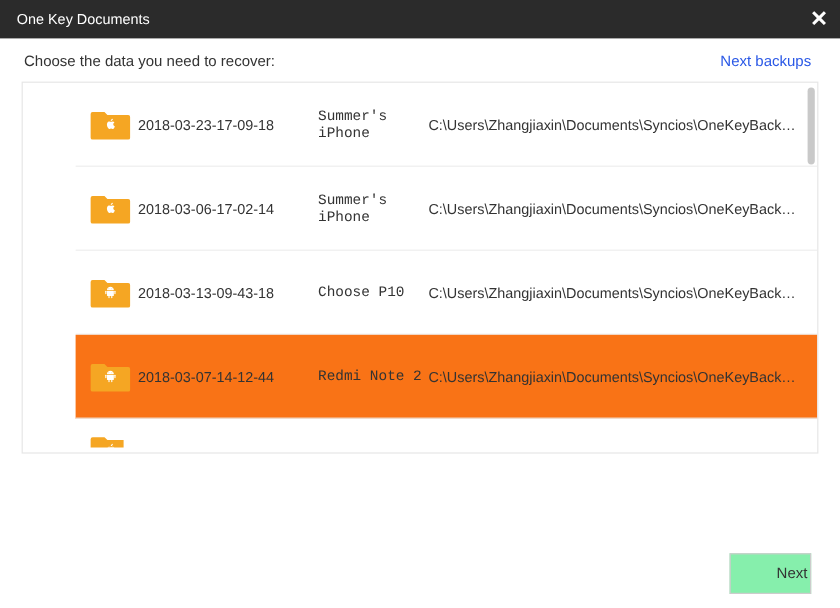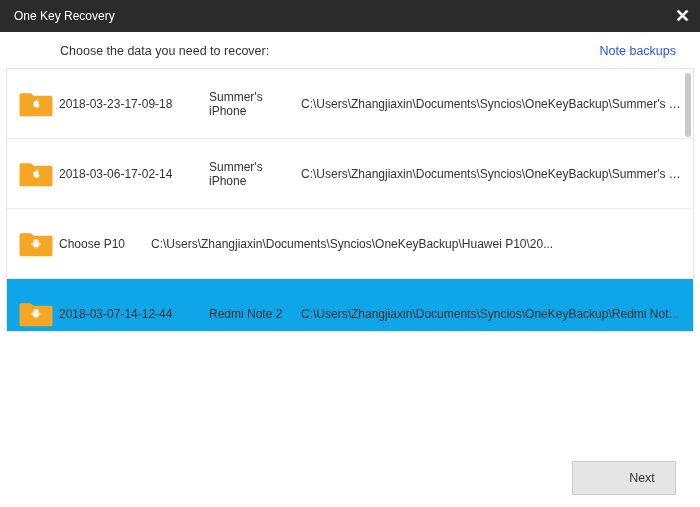--- a/index.html
+++ b/index.html
@@ -1,34 +1,34 @@
 <!DOCTYPE html>
 <html><head>
 <meta charset="utf-8">
 <style>
   * { margin: 0; padding: 0; box-sizing: border-box; }
   html, body { width: 700px; height: 507px; font-family: "Segoe UI", Arial, sans-serif; background: #fff; overflow: hidden; }
   .titlebar { height: 32px; background: #2b2b2b; color: #fff; display: flex; align-items: center; justify-content: space-between; padding: 0 10px 0 14px; }
   .titlebar .title { font-size: 12px; }
   .titlebar .close { font-size: 18px; line-height: 18px; cursor: pointer; font-weight: bold; }
-  .header-row { display: flex; justify-content: space-between; align-items: center; padding: 12px 24px 10px 20px; margin-left: 40px; }
+  .header-row { display: flex; justify-content: space-between; align-items: center; padding: 12px 24px 10px 20px; }
   .prompt { font-size: 12.5px; color: #333; }
   .other-link { font-size: 12.5px; color: #2a58e6; cursor: pointer; }
-  .list-wrap { margin: 0 6px; border: 1px solid #e6e6e6; height: 264px; position: relative; overflow: hidden; }
+  .list-wrap { margin: 0 18px; border: 1px solid #e6e6e6; height: 310px; position: relative; overflow: hidden; padding-left: 44px; }
   .row { display: flex; align-items: center; height: 70px; border-bottom: 1px solid #eee; padding: 0 12px; cursor: pointer; }
-  .row.selected { background: #0ea5e9; justify-content: center; }
+  .row.selected { background: #f97316; justify-content: center; }
   .icon-cell { width: 40px; flex: none; display:flex; align-items:center; }
   .ts-cell { width: 150px; flex: none; font-size: 12px; color: #333; }
-  .dev-cell { width: 92px; flex: none; font-size: 12px; color: #333; }
+  .dev-cell { width: 92px; flex: none; font-size: 12px; color: #333; font-family: Liberation Mono, monospace; }
   .path-cell { flex: 1; font-size: 12px; color: #333; white-space: nowrap; overflow: hidden; text-overflow: ellipsis; }
   .scrollbar { position: absolute; top: 4px; right: 2px; width: 6px; height: 64px; background: #c9c9c9; border-radius: 3px; }
   .partial-row { height: 24px; display:flex; align-items:flex-end; padding:0 12px; }
   .partial-icon { width:28px; height:12px; overflow:hidden; }
   .footer { position: absolute; bottom: 12px; right: 24px; }
-  .next-btn { width: 104px; height: 34px; border: 1px solid #ccc; background: #e5e5e5; font-size: 12.5px; color: #333; cursor: pointer; padding-left: 36px; }
+  .next-btn { width: 68px; height: 34px; border: 1px solid #ccc; background: #86efac; font-size: 12.5px; color: #333; cursor: pointer; padding-left: 36px; }
   svg { display:block; }
 </style>
 </head>
 <body>
 
 <svg width="0" height="0" style="position:absolute">
   <defs>
     <symbol id="folder-apple" viewBox="0 0 40 34">
       <path fill="#f5a623" d="M2 4h12l3 3h21a2 2 0 0 1 2 2v21a2 2 0 0 1-2 2H2a2 2 0 0 1-2-2V6a2 2 0 0 1 2-2z"></path>
       <path fill="#fff" d="M24.2 14.6c-.4-.5-1.1-.9-1.9-.9-.6 0-1.2.3-1.6.3s-1-.3-1.7-.3c-.9 0-1.7.5-2.1 1.2-.9 1.5-.2 3.8.6 5 .4.6.9 1.3 1.6 1.3.6 0 .9-.4 1.6-.4s1 .4 1.6.4c.7 0 1.1-.6 1.6-1.3.3-.5.5-.9.6-1.4-.1 0-1.6-.6-1.6-2.1 0-1.2 1-1.8 1.3-1.8zm-2.3-2.1c.4-.5.6-1.1.6-1.7-.6 0-1.2.4-1.6.8-.3.4-.6 1-.6 1.6.6.1 1.2-.3 1.6-.7z"></path>
@@ -43,27 +43,27 @@
         <rect x="18" y="20.2" width="1.2" height="2.2" rx=".6"></rect>
         <rect x="20.8" y="20.2" width="1.2" height="2.2" rx=".6"></rect>
       </g>
       <circle cx="18.5" cy="13" r=".4" fill="#f5a623"></circle>
       <circle cx="21.5" cy="13" r=".4" fill="#f5a623"></circle>
     </symbol>
   </defs>
 </svg>
 
 <div class="titlebar">
-  <span class="title">One Key Recovery</span>
+  <span class="title">One Key Documents</span>
   <span class="close">✕</span>
 </div>
 
 <div class="header-row">
   <span class="prompt">Choose the data you need to recover:</span>
-  <span class="other-link">Note backups</span>
+  <span class="other-link">Next backups</span>
 </div>
 
 <div class="list-wrap">
   <div id="rows">
       <div class="row">
         <div class="icon-cell">
           <svg width="34" height="28">
             <use href="#folder-apple"></use>
           </svg>
         </div>
@@ -80,20 +80,21 @@
         <div class="ts-cell">2018-03-06-17-02-14</div>
         <div class="dev-cell">Summer's iPhone</div>
         <div class="path-cell">C:\Users\Zhangjiaxin\Documents\Syncios\OneKeyBackup\Summer's iPho...</div>
       </div>
       <div class="row">
         <div class="icon-cell">
           <svg width="34" height="28">
             <use href="#folder-android"></use>
           </svg>
         </div>
+        <div class="ts-cell">2018-03-13-09-43-18</div>
         <div class="dev-cell">Choose P10</div>
         <div class="path-cell">C:\Users\Zhangjiaxin\Documents\Syncios\OneKeyBackup\Huawei P10\20...</div>
       </div>
       <div class="row selected">
         <div class="icon-cell">
           <svg width="34" height="28">
             <use href="#folder-android"></use>
           </svg>
         </div>
         <div class="ts-cell">2018-03-07-14-12-44</div>

